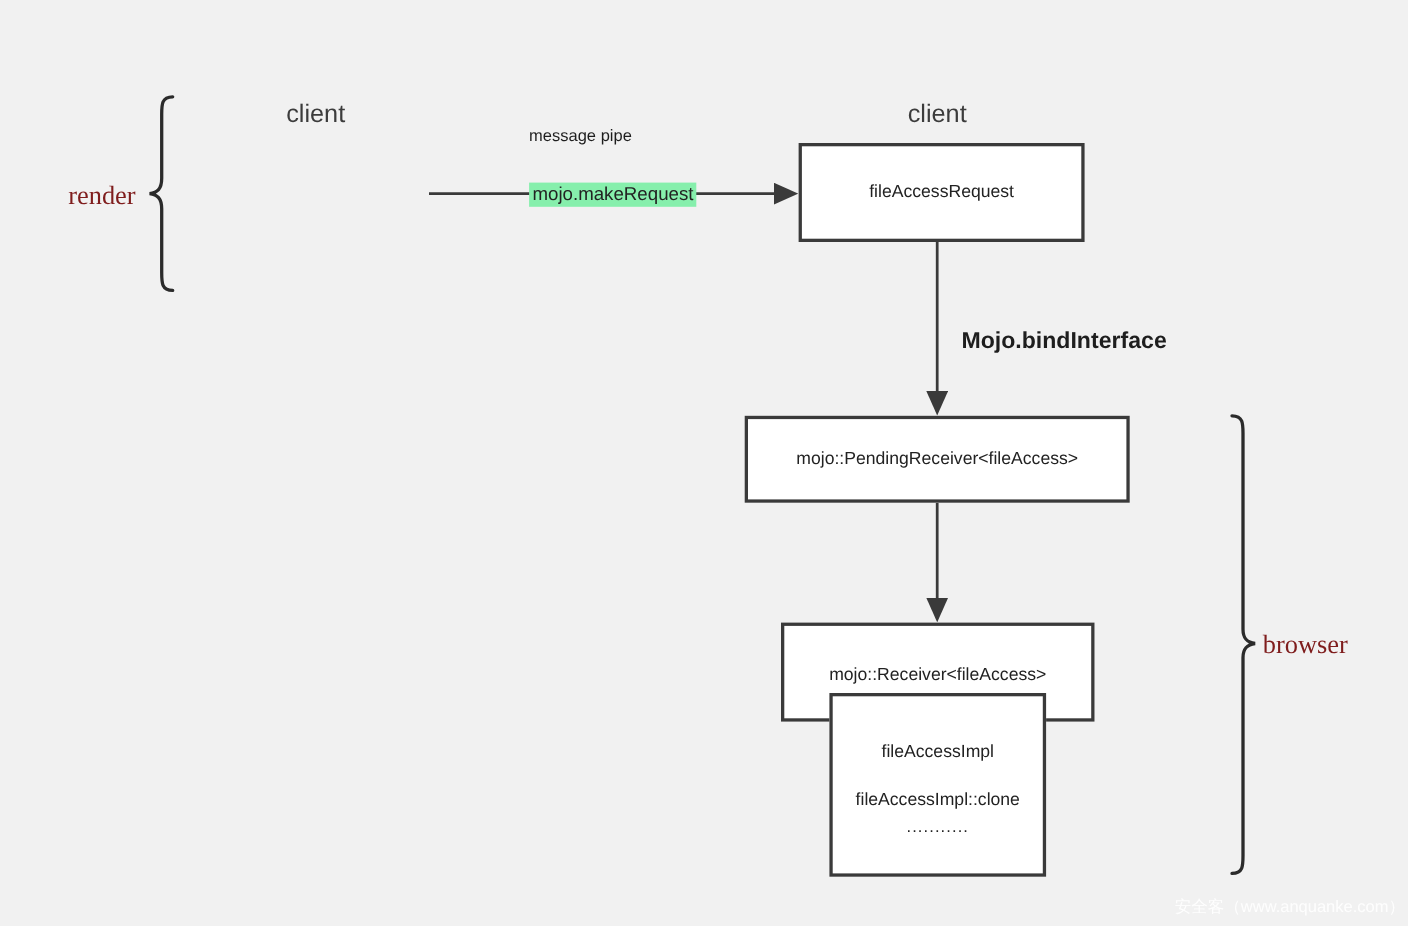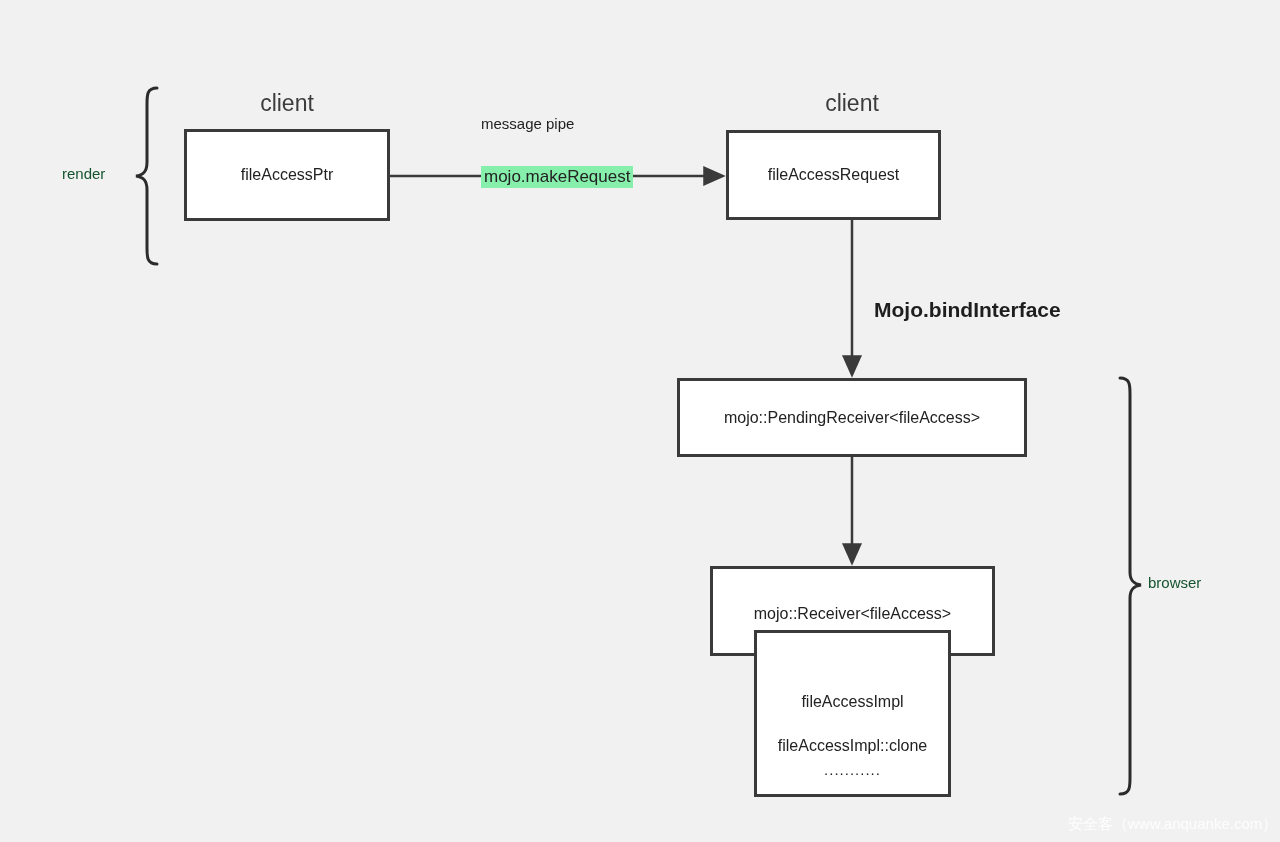--- a/index.html
+++ b/index.html
@@ -45,23 +45,24 @@
     font-size: 17px;
     color: #222222;
     white-space: nowrap;
   }
   .edge-label.chip {
     background: #86efac;
     padding: 1px 3px;
   }
   .side-label {
     position: absolute;
-    font-size: 15px;
-    color: #14532d;
+    font-size: 24px;
+    color: #7f1d1d;
     white-space: nowrap;
+    font-family: Liberation Serif, serif;
   }
   .plain-note {
     position: absolute;
     font-size: 18px;
     color: #2b2b2b;
     white-space: nowrap;
   }
   .big-edge-label {
     position: absolute;
     font-size: 21px;
@@ -118,37 +119,34 @@
   </svg>
 
   <div class="group-title" style="left:184px; top:90px; width:206px;">client</div>
 
   <div class="group-title" style="left:726px; top:90px; width:252px;">client</div>
 
   <div class="side-label" style="left:62px; top:165px;">render</div>
 
   <div class="side-label" style="left:1148px; top:574px;">browser</div>
 
-  <div class="box" style="left:184px; top:129px; width:206px; height:92px;">
-    <div class="box-label">fileAccessPtr</div>
-  </div>
 
-  <div class="box" style="left:726px; top:130px; width:215px; height:90px;">
+  <div class="box" style="left:726px; top:130px; width:260px; height:90px;">
     <div class="box-label">fileAccessRequest</div>
   </div>
 
   <div class="box" style="left:710px; top:566px; width:285px; height:90px; justify-content:flex-start; padding-top:34px;">
     <div class="box-label">mojo::Receiver&lt;fileAccess&gt;</div>
   </div>
 
   <div class="box" style="left:677px; top:378px; width:350px; height:79px;">
     <div class="box-label">mojo::PendingReceiver&lt;fileAccess&gt;</div>
   </div>
 
-  <div class="box" style="left:754px; top:630px; width:197px; height:167px; justify-content:flex-start; padding-top:58px;">
+  <div class="box" style="left:754px; top:630px; width:197px; height:167px; justify-content:flex-start; padding-top:40px;">
     <div class="box-label" style="margin-bottom:22px;">fileAccessImpl</div>
     <div class="box-label" style="margin-bottom:4px;">fileAccessImpl::clone</div>
     <div class="box-label dots">...........</div>
   </div>
 
   <div class="edge-label" style="left:481px; top:115px; font-size:15px; color:#1e1e1e;">message pipe</div>
 
   <div class="edge-label chip" style="left:481px; top:166px;">mojo.makeRequest</div>
 
   <div class="big-edge-label" style="left:874px; top:298px; font-weight:700;">Mojo.bindInterface</div>

